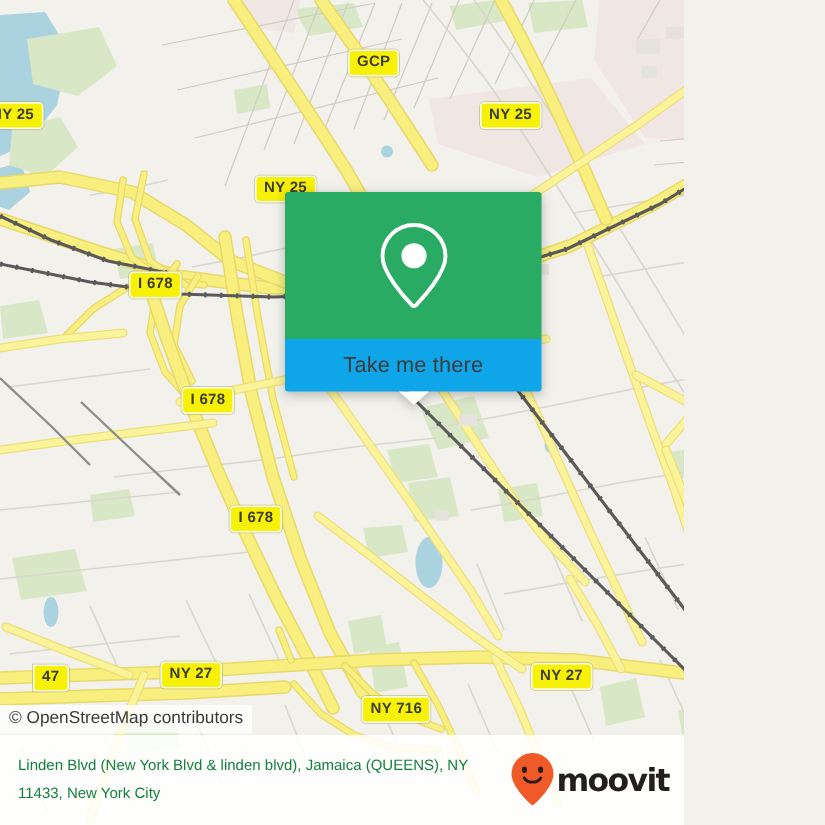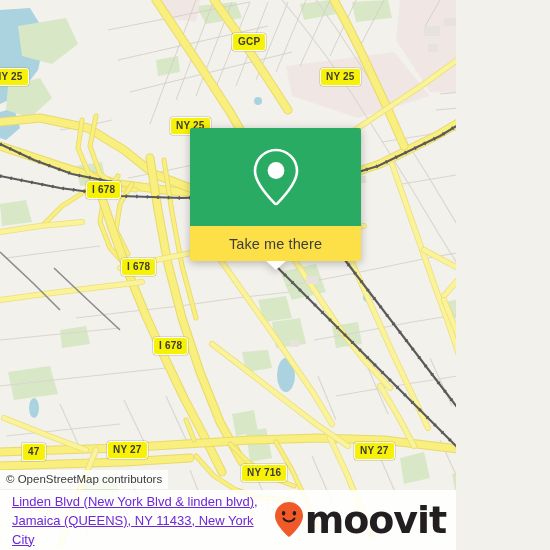--- a/index.html
+++ b/index.html
@@ -39,21 +39,21 @@
   #popup{
     position:absolute;left:190px;top:128px;width:171px;
     filter:drop-shadow(0 2px 4px rgba(0,0,0,.26));
   }
   #popup .head{
     background:#2aab63;height:98px;width:100%;
     display:flex;align-items:center;justify-content:center;
     border-radius:2px 2px 0 0;
   }
   #popup .foot{
-    background:#fde047;height:35px;width:100%;
+    background:#0ea5e9;height:35px;width:100%;
     display:flex;align-items:center;justify-content:center;
     border-radius:0 0 2px 2px;
     position:relative;
   }
   #popup .foot span{
     color:#3d3d3d;font-size:14.5px;letter-spacing:.1px;
   }
   #popup .tail{
     position:absolute;left:50%;bottom:-9px;margin-left:-10px;
     width:0;height:0;
@@ -74,29 +74,28 @@
   
   #bottombar{
     position:absolute;left:0;right:0;bottom:0;height:60px;
     background:rgba(255,255,255,.88);
     display:flex;align-items:center;
     padding:0 10px 0 12px;
     box-sizing:border-box;
   }
   #addr{
     flex:1 1 auto;
-    color:#6d28d9;font-size:13px;line-height:19px;
+    color:#15803d;font-size:10px;line-height:19px;
     padding-right:8px;
-    text-decoration:underline;
   }
   #brand{
     flex:0 0 auto;display:flex;align-items:center;gap:1px;
   }
   #brand .wordmark{
-    color:#231f20;font-size:38px;font-weight:bold;
+    color:#231f20;font-size:21px;font-weight:bold;
     letter-spacing:-1.1px;line-height:30px;
     font-family:"DejaVu Sans","Liberation Sans",sans-serif;
   }
 </style>
 </head>
 <body>
 
 <div id="root">
 
   <div id="map">

